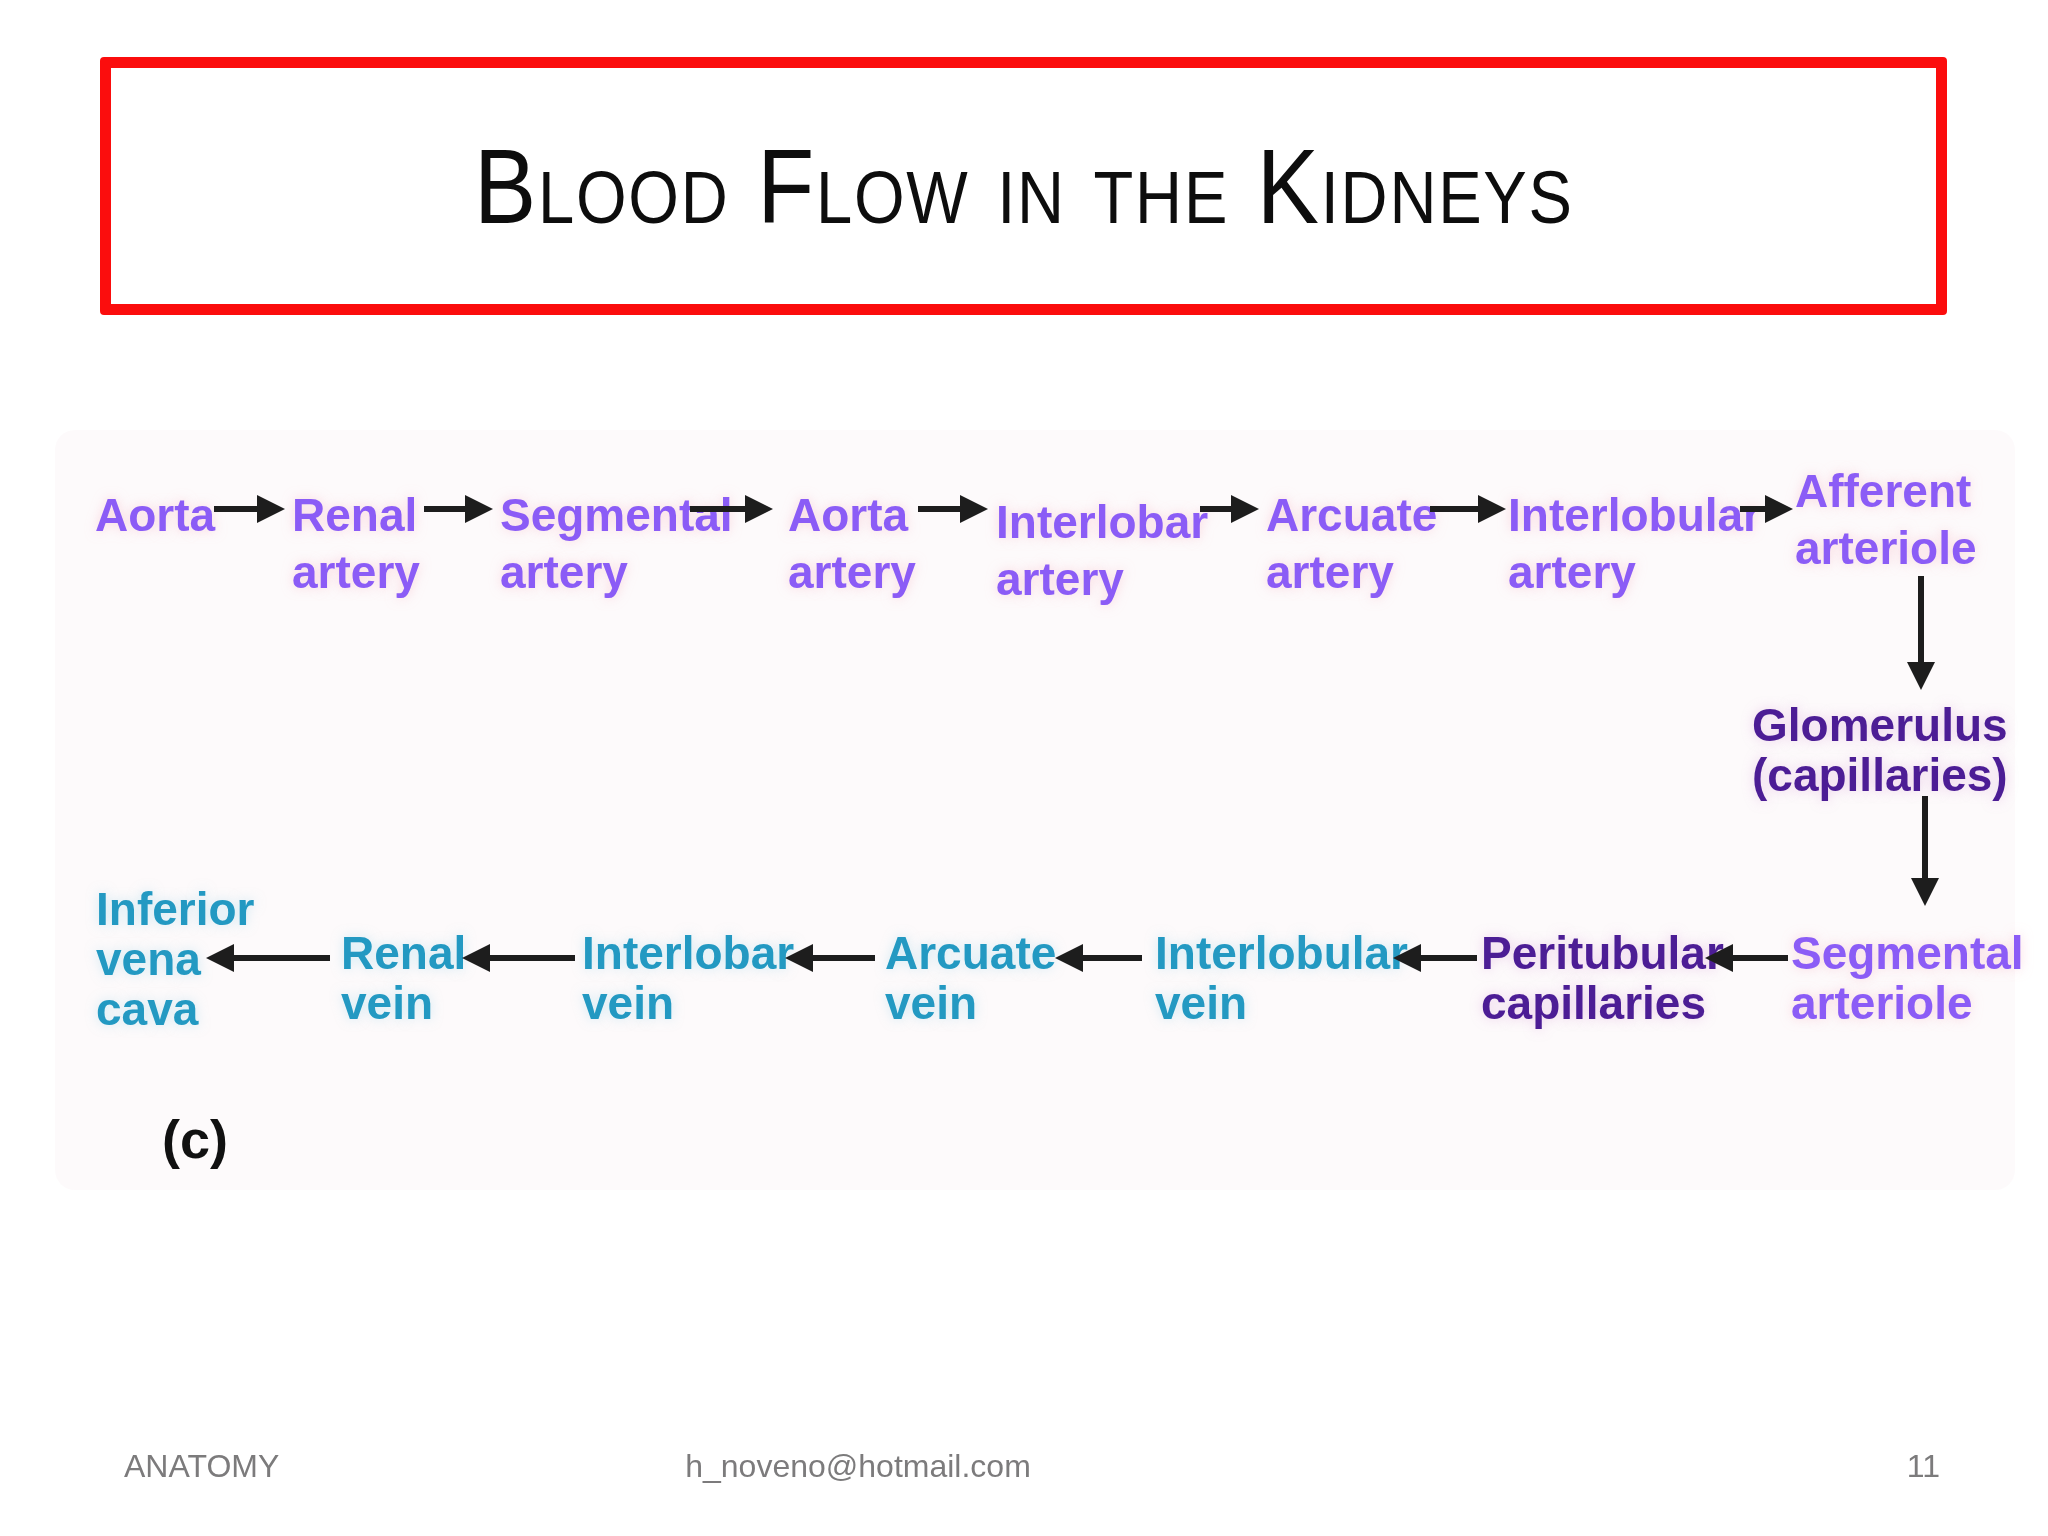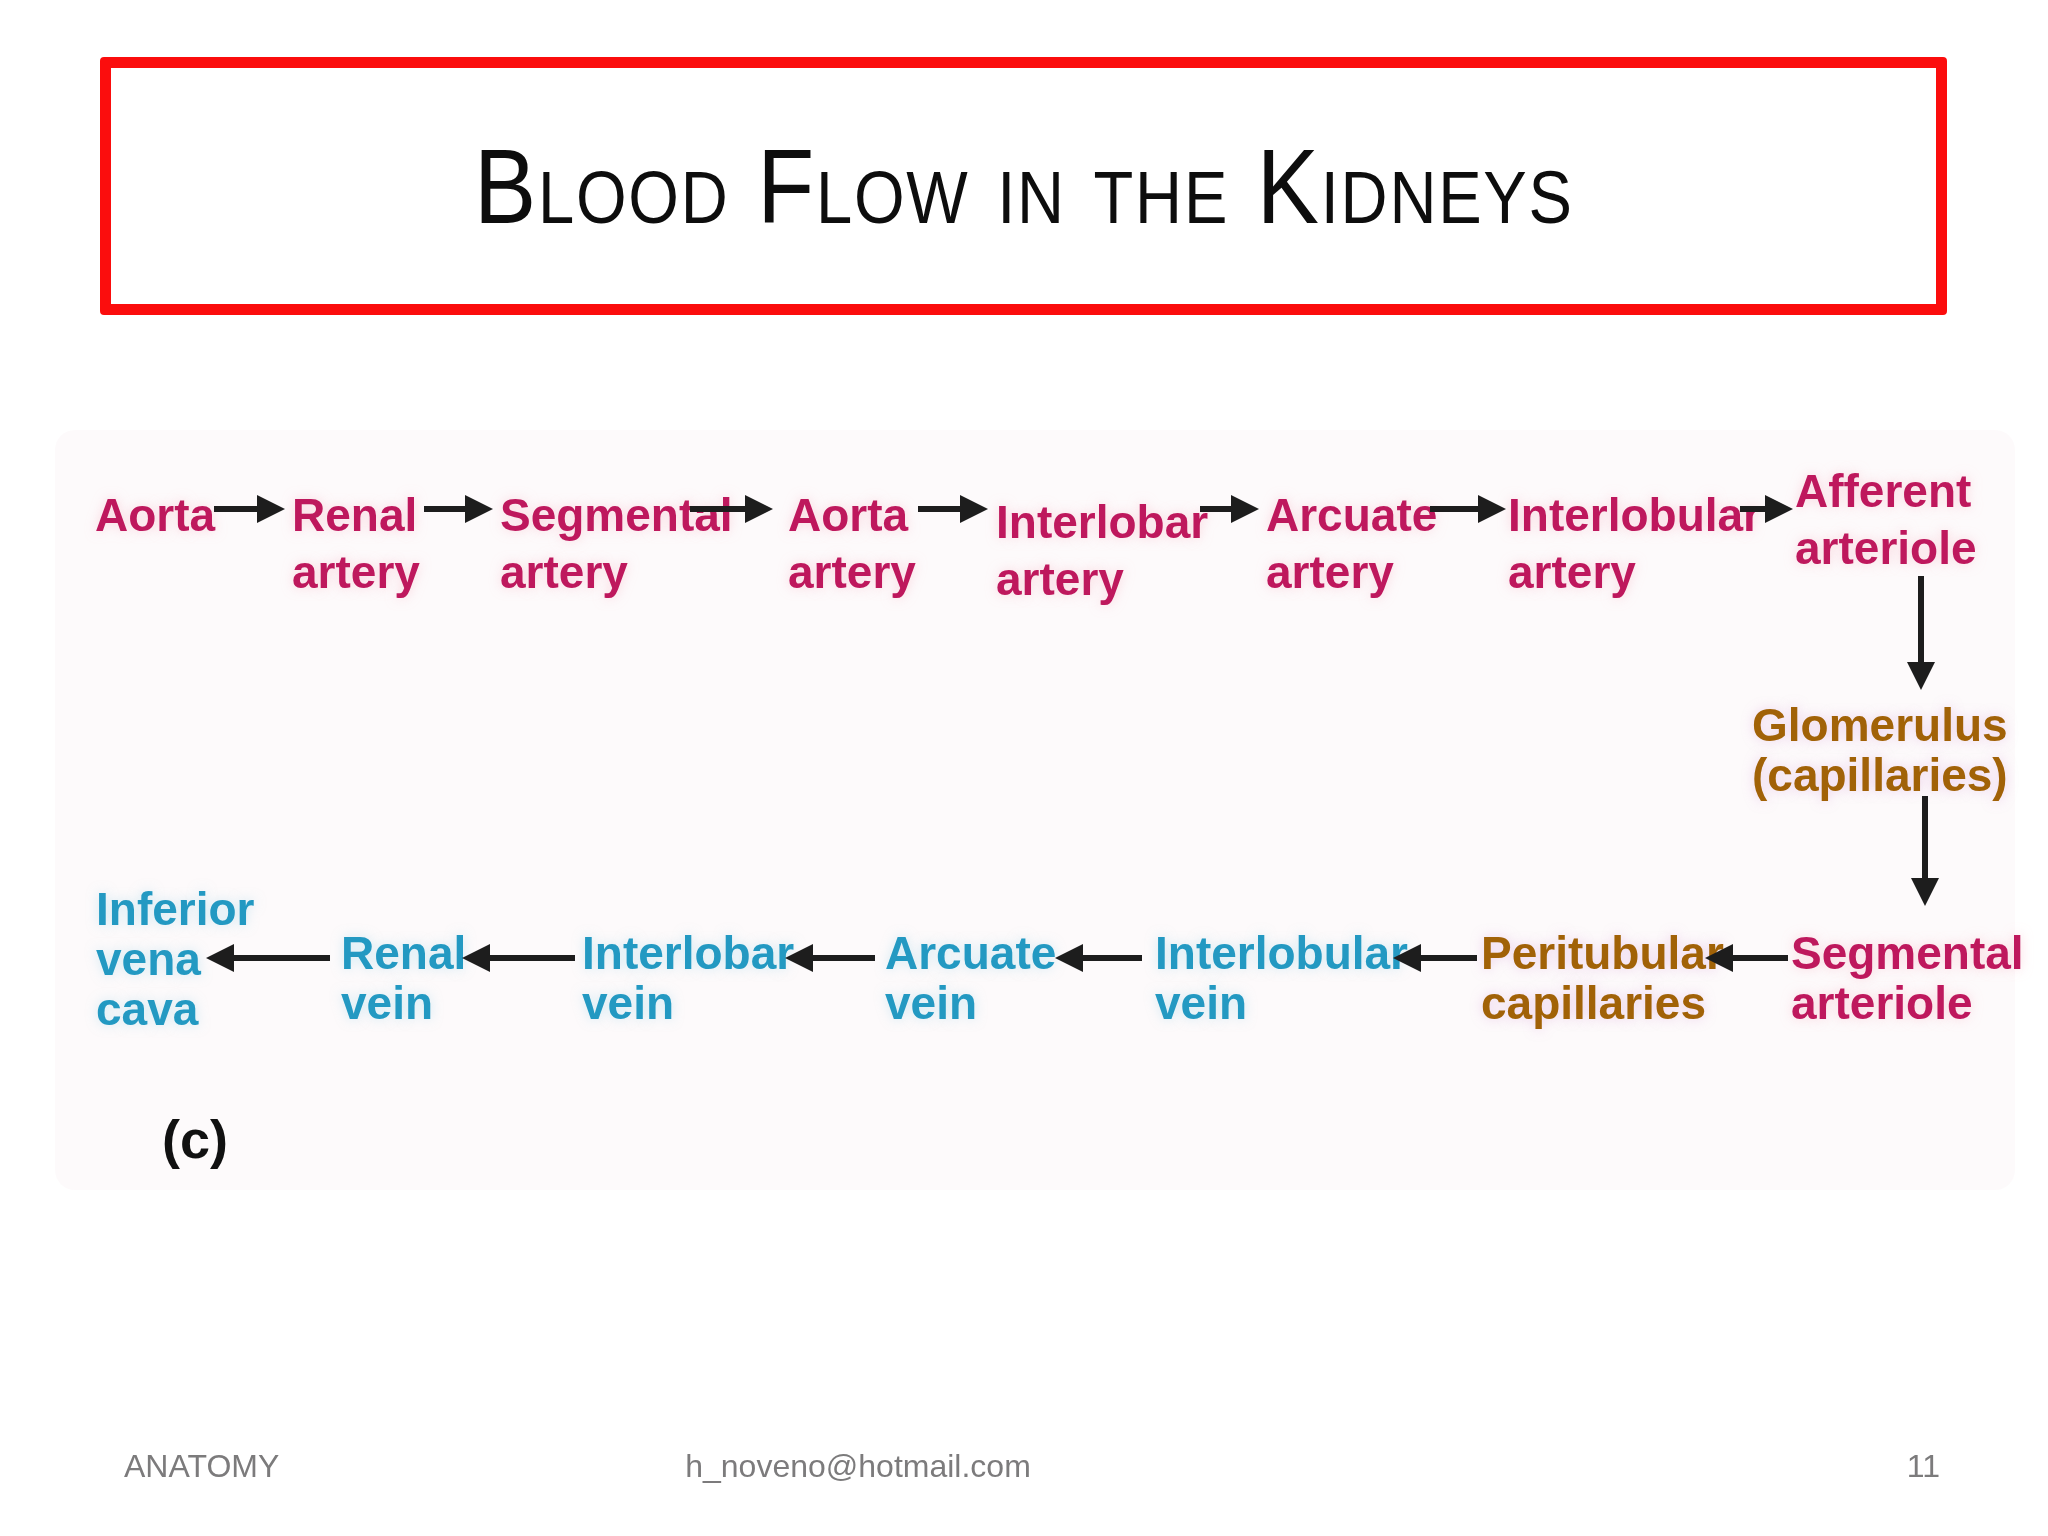--- a/index.html
+++ b/index.html
@@ -22,22 +22,22 @@
   .diagram{position:absolute;left:0;top:0;width:2048px;height:1536px;}
   .diagram-tint{
     position:absolute;left:55px;top:430px;width:1960px;height:760px;
     background:rgba(247,233,237,0.22);border-radius:20px;
   }
   .node{
     position:absolute;font-weight:700;font-size:46px;line-height:50px;
     white-space:pre-line;text-align:left;
   }
   .node.lh-lg{line-height:57px;}
-  .artery{color:#be185d;text-shadow:0 0 12px rgba(248,184,199,0.55);}
-  .capillary{color:#a16207;text-shadow:0 0 12px rgba(222,170,222,0.5);}
+  .artery{color:#8b5cf6;text-shadow:0 0 12px rgba(248,184,199,0.55);}
+  .capillary{color:#4c1d95;text-shadow:0 0 12px rgba(222,170,222,0.5);}
   .vein{color:#2399c2;text-shadow:0 0 12px rgba(165,220,238,0.5);}
   
   .ar{position:absolute;height:6px;background:#1d1d1d;}
   .ar.right::after{
     content:"";position:absolute;right:-27px;top:-11px;width:0;height:0;
     border-left:28px solid #1d1d1d;border-top:14px solid transparent;border-bottom:14px solid transparent;
   }
   .ar.left::before{
     content:"";position:absolute;left:-27px;top:-11px;width:0;height:0;
     border-right:28px solid #1d1d1d;border-top:14px solid transparent;border-bottom:14px solid transparent;

